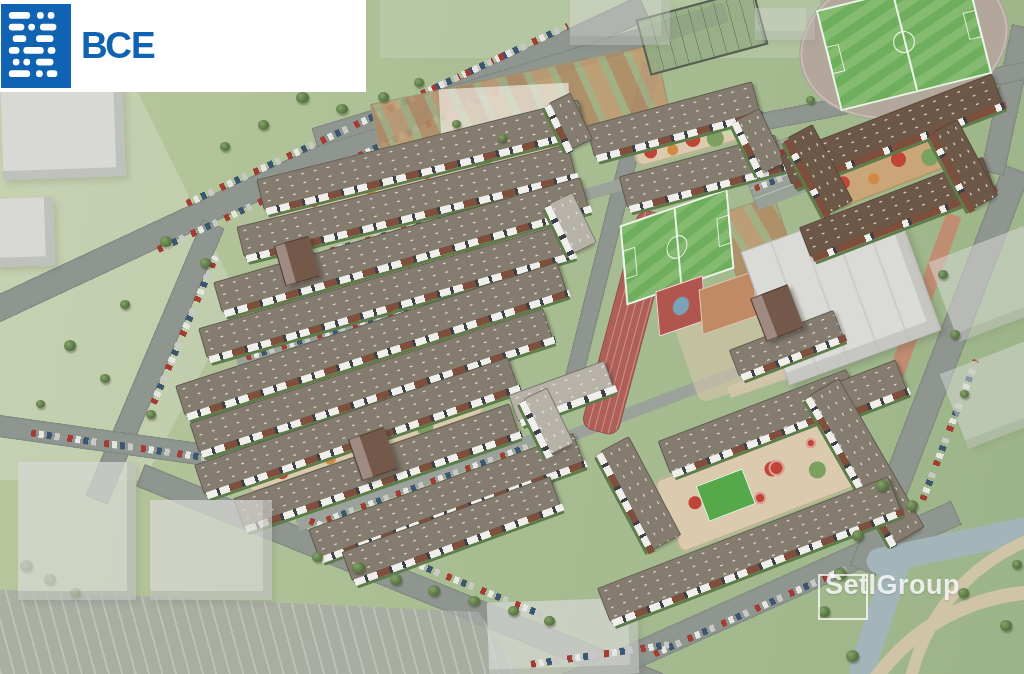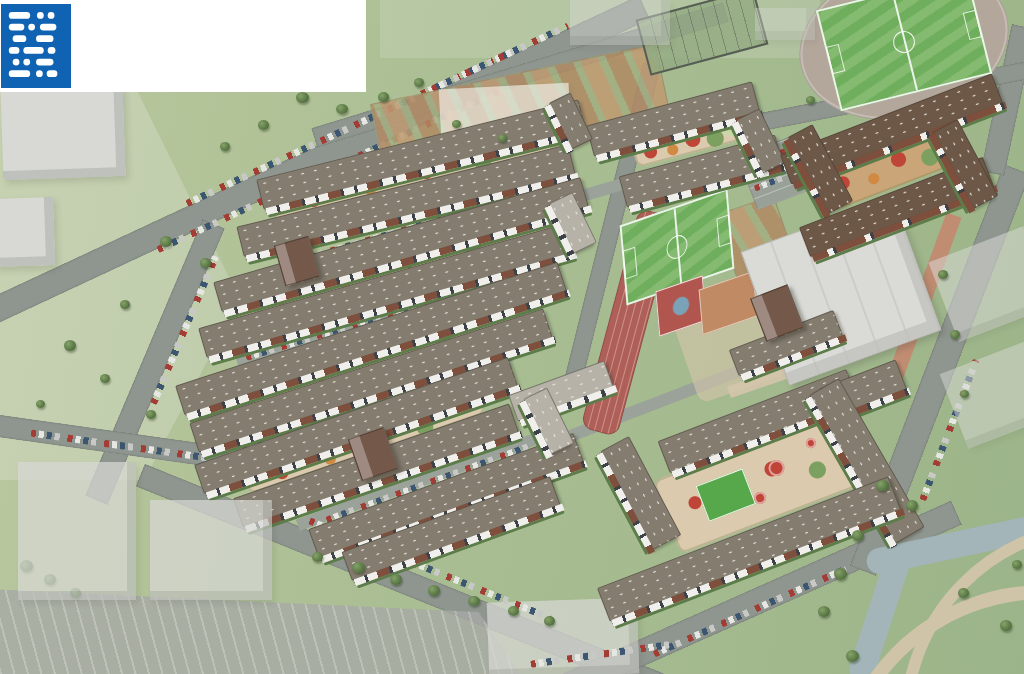--- a/index.html
+++ b/index.html
@@ -256,17 +256,22 @@
           <rect x="12" y="56" width="7" height="7" rx="3.5"></rect>
             <rect x="23" y="56" width="7" height="7" rx="3.5"></rect>
             <rect x="36" y="56" width="18" height="7" rx="3.5"></rect>
           <rect x="8" y="68" width="22" height="7" rx="3.5"></rect>
             <rect x="36" y="68" width="7" height="7" rx="3.5"></rect>
             <rect x="47" y="68" width="11" height="7" rx="3.5"></rect>
         </g>
       </svg>
     </span>
     <span class="logo-text">
+      <b>ВСЕ</b>
     </span>
   </div>
 
+  <div class="e wm">
+    <span class="wm-frame"></span>
+    <span class="wm-text">SetlGroup</span>
+  </div>
 
 </div>
 
 </body></html>

